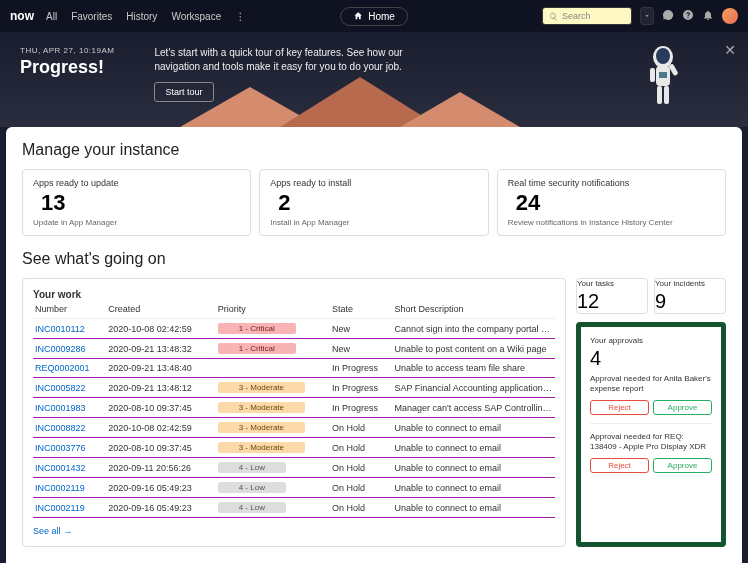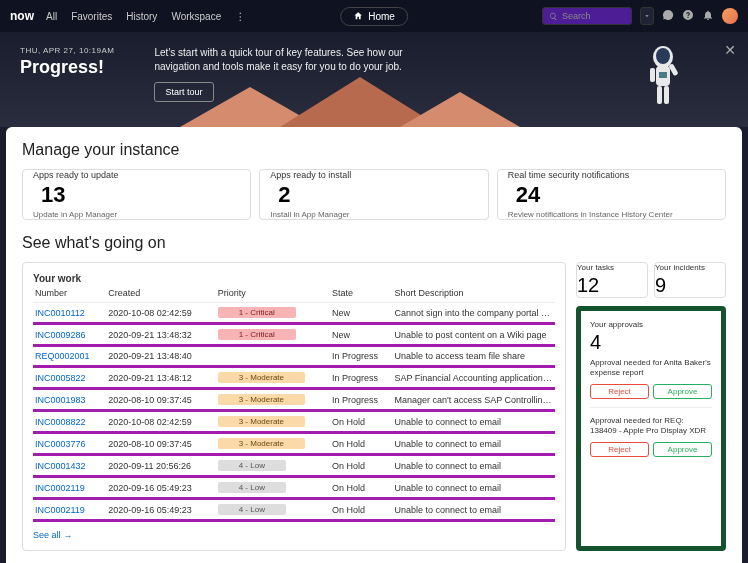--- a/index.html
+++ b/index.html
@@ -4,21 +4,21 @@
 <style>
 *{margin:0;padding:0;box-sizing:border-box;font-family:-apple-system,BlinkMacSystemFont,"Segoe UI",Arial,sans-serif}
 body{width:748px;height:563px;background:#1a1d2e;overflow:hidden;font-size:11px}
 .topbar{height:32px;background:#0f1220;display:flex;align-items:center;padding:0 10px;color:#fff}
 .logo{font-weight:bold;font-size:12px;margin-right:12px}
 .nav-items{display:flex;gap:14px;font-size:10px}
 .nav-item{color:#ccc;cursor:pointer}
 .home-pill{margin-left:auto;margin-right:auto;border:1px solid #444;border-radius:14px;padding:3px 12px;display:flex;align-items:center;gap:5px;font-size:10px;position:absolute;left:50%;transform:translateX(-50%)}
 .home-pill svg{width:10px;height:10px;fill:#fff}
 .right-tools{margin-left:auto;display:flex;align-items:center;gap:8px}
-.search-box{background:#4c1d95;border:1px solid #333;border-radius:3px;padding:3px 6px;display:flex;align-items:center;gap:4px;width:90px;font-size:9px;color:#888}
+.search-box{background:#fef9c3;border:1px solid #333;border-radius:3px;padding:3px 6px;display:flex;align-items:center;gap:4px;width:90px;font-size:9px;color:#888}
 .search-box svg{width:9px;height:9px;fill:#888}
 .dd{background:#1f2333;border:1px solid #333;width:14px;height:18px;display:flex;align-items:center;justify-content:center;border-radius:3px}
 .icon-btn svg{width:12px;height:12px;fill:#aaa}
 .avatar{width:16px;height:16px;border-radius:50%;background:linear-gradient(135deg,#f4a261,#e76f51)}
 .hero{position:relative;height:95px;padding:14px 20px;color:#fff;overflow:hidden;background:linear-gradient(180deg,#1a1d2e 0%,#2a2d3e 100%)}
 .hero-bg{position:absolute;bottom:0;left:0;right:0;height:50px;z-index:0}
 .mountain{position:absolute;bottom:0;background:#c97a5e}
 .mountain.m1{left:180px;width:140px;height:40px;clip-path:polygon(50% 0,0 100%,100% 100%);background:#d48b6e}
 .mountain.m2{left:280px;width:160px;height:50px;clip-path:polygon(50% 0,0 100%,100% 100%);background:#b86a4e}
 .mountain.m3{left:400px;width:120px;height:35px;clip-path:polygon(50% 0,0 100%,100% 100%);background:#d48b6e}
@@ -28,30 +28,30 @@
 .hero-content{position:relative;z-index:1;display:flex;gap:40px}
 .hero-left{}
 .hero-date{font-size:8px;letter-spacing:0.5px;color:#ccc}
 .hero-title{font-size:18px;font-weight:600;margin-top:2px}
 .hero-right{max-width:250px}
 .hero-text{font-size:10px;line-height:1.4;color:#eee}
 .hero-btn{margin-top:8px;border:1px solid #888;background:transparent;color:#fff;padding:4px 10px;border-radius:3px;font-size:9px;cursor:pointer}
 .main{background:#fff;margin:0 6px;border-radius:6px 6px 0 0;padding:14px 16px;height:calc(563px - 127px);overflow:hidden}
 .section-title{font-size:16px;font-weight:500;margin-bottom:10px;color:#222}
 .cards{display:flex;gap:8px;margin-bottom:14px}
-.card{flex:1;border:1px solid #ddd;border-radius:4px;padding:0 10px}
+.card{flex:1;border:1px solid #ddd;border-radius:4px;padding:8px 10px}
 .card-label{font-size:9px;color:#333}
 .card-num{font-size:22px;font-weight:700;margin:2px 8px}
 .card-sub{font-size:8px;color:#666}
 .content-row{display:flex;gap:10px}
 .work-panel{flex:1;border:1px solid #ddd;border-radius:4px;padding:10px}
 .panel-title{font-size:10px;font-weight:700;color:#333}
 table{width:100%;border-collapse:collapse;font-size:9px}
 th{text-align:left;font-weight:500;color:#333;padding:4px 2px;border-bottom:1px solid #eee}
-td{padding:4px 2px;border-bottom:3px solid #a21caf;color:#333;white-space:nowrap;overflow:hidden;text-overflow:ellipsis;max-width:130px}
+td{padding:4px 2px;border-bottom:1px solid #a21caf;color:#333;white-space:nowrap;overflow:hidden;text-overflow:ellipsis;max-width:130px}
 td.link{color:#0066cc;cursor:pointer}
 .badge{display:inline-block;padding:1px 21px;border-radius:2px;font-size:8px}
 .badge.critical{background:#f8b4b4;color:#7a1a1a}
 .badge.moderate{background:#fcd9a8;color:#6b4a0f}
 .badge.low{background:#ddd;color:#555}
 .see-all{margin-top:8px;color:#0066cc;font-size:9px;cursor:pointer;display:inline-flex;align-items:center;gap:3px}
 .side-col{width:150px;display:flex;flex-direction:column;gap:8px}
 .side-row{display:flex;gap:6px}
 .stat-box{flex:1;border:1px solid #ddd;border-radius:4px;}
 .stat-label{font-size:8px;color:#333}

